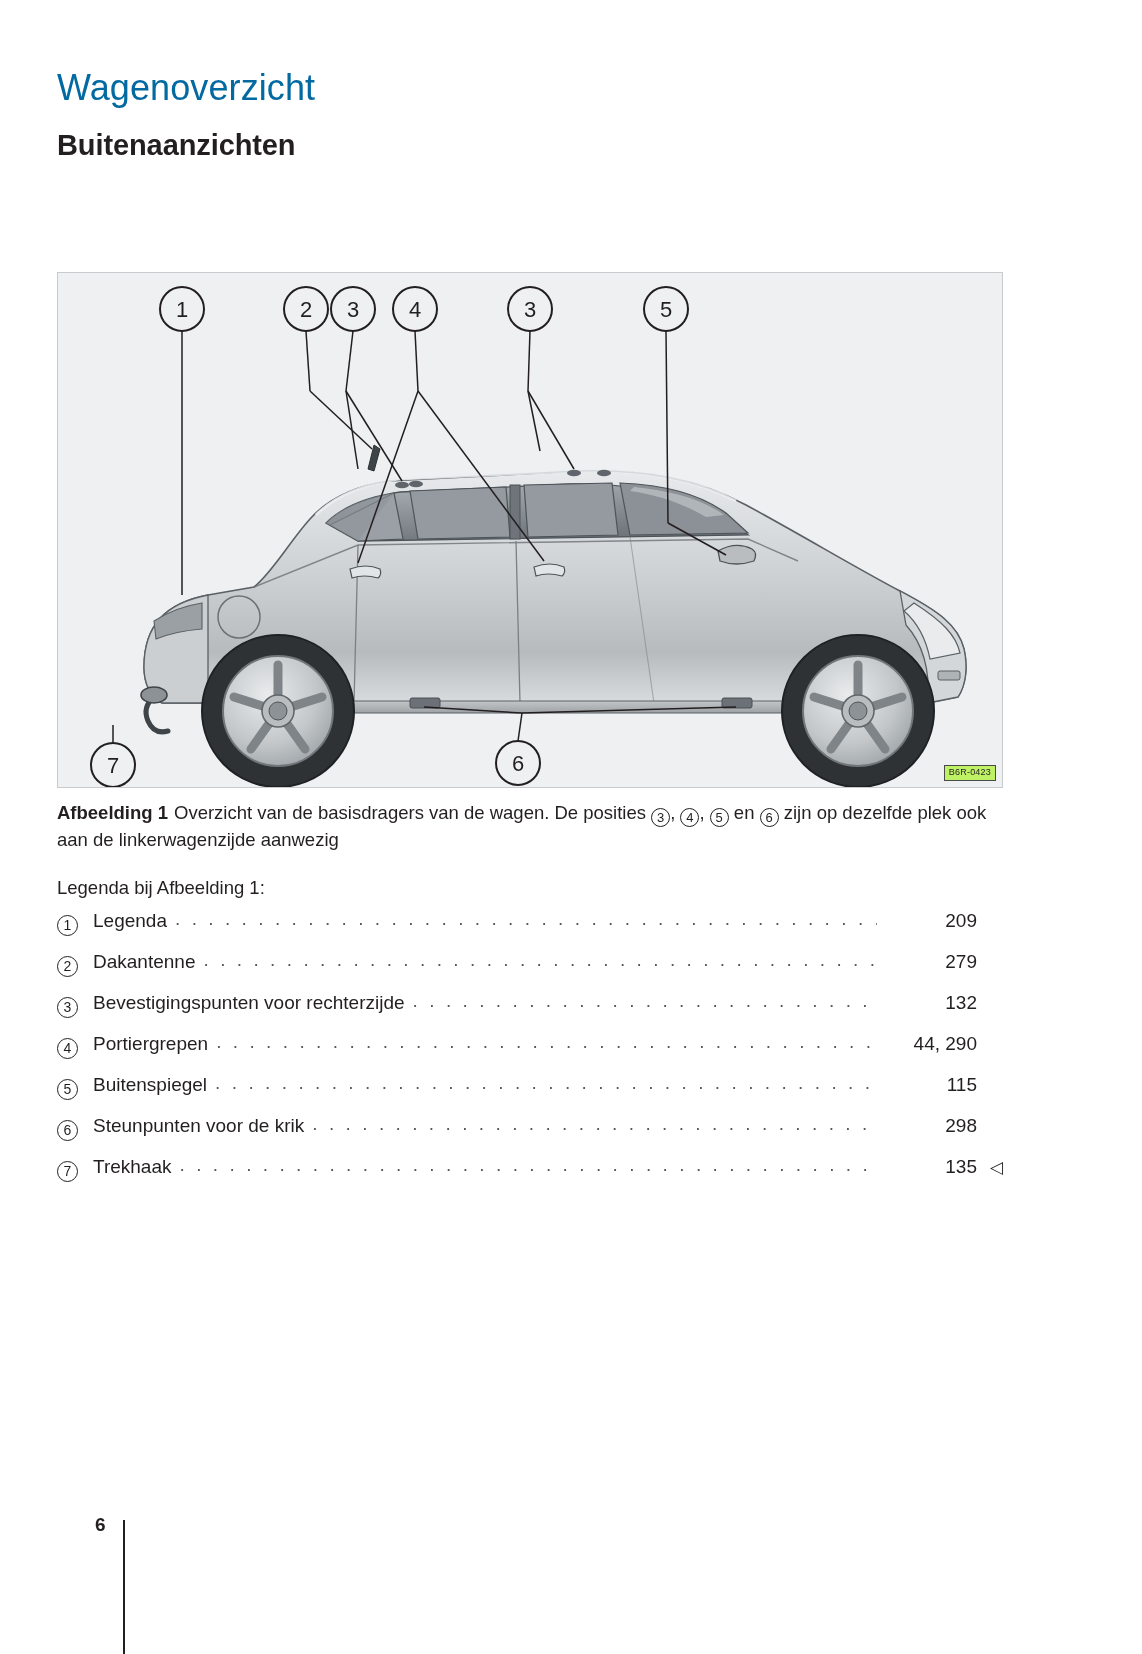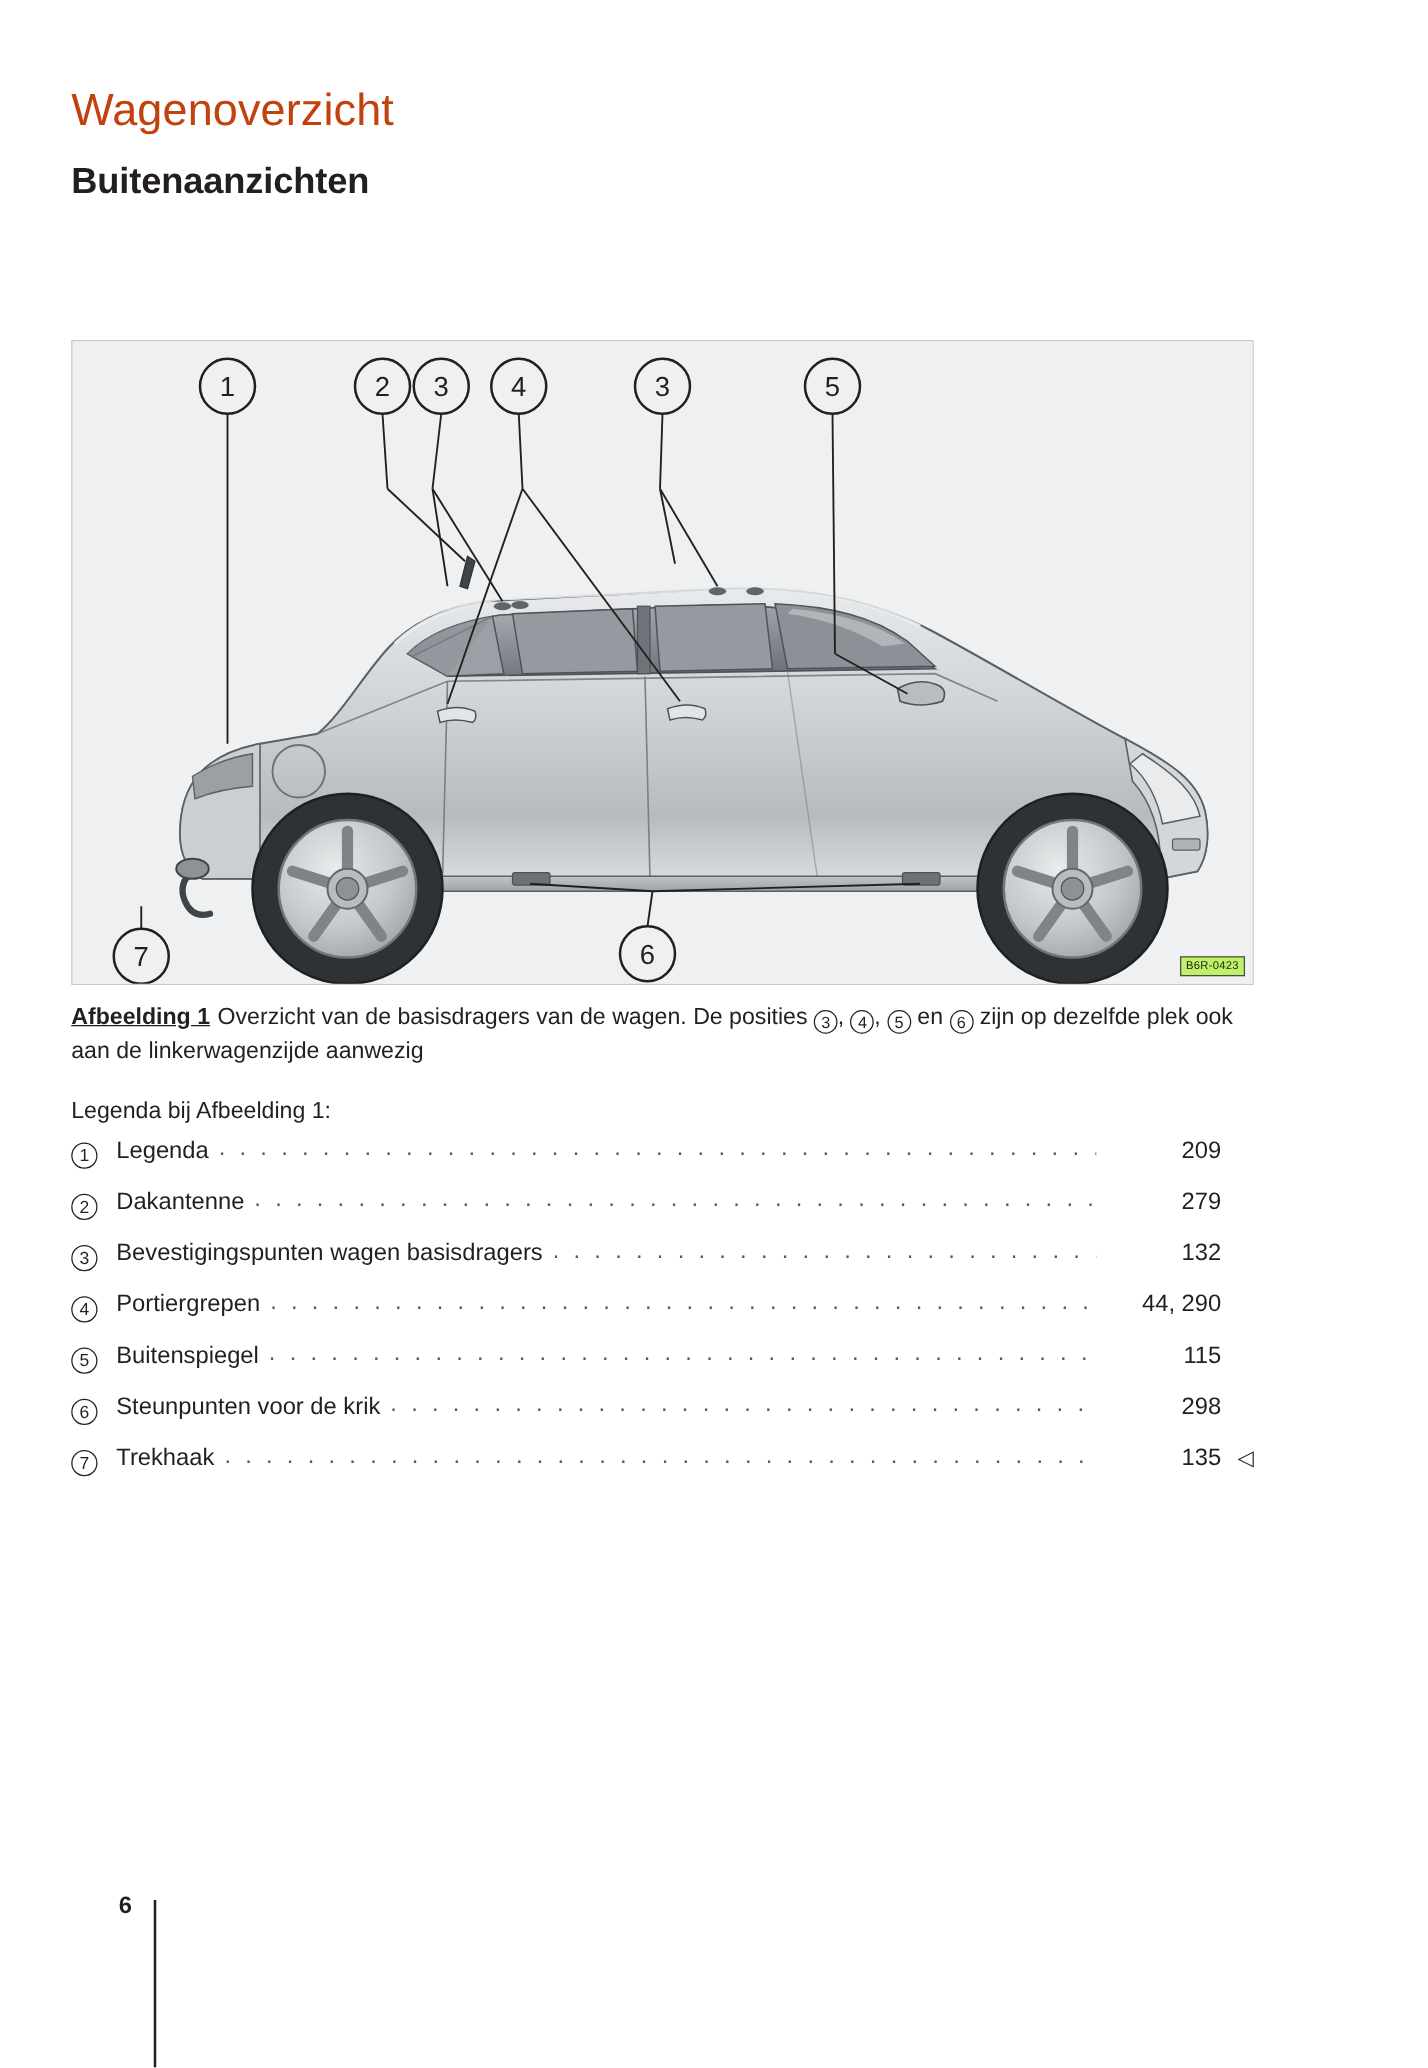--- a/index.html
+++ b/index.html
@@ -21,21 +21,21 @@
     height: 1654px;
     padding: 0;
   }
 
   
   .heading-block { position: absolute; left: 57px; top: 68px; width: 960px; }
 
   .chapter-title {
     font-size: 36px;
     font-weight: 400;
-    color: #c2410c;
+    color: #0369a1;
     letter-spacing: 0.1px;
     line-height: 1.1;
     margin: 0;
   }
   .section-title {
     font-size: 29px;
     font-weight: bold;
     color: #231f20;
     line-height: 1.1;
     margin: 22px 0 0 0;
@@ -91,21 +91,21 @@
   
   .caption {
     position: absolute;
     left: 57px;
     top: 800px;
     width: 950px;
     font-size: 18.5px;
     line-height: 1.42;
     color: #231f20;
   }
-  .caption b { font-weight: bold; text-decoration: underline; }
+  .caption b { font-weight: bold; }
   .caption .gap { display: inline-block; width: 6px; }
 
   .legend-intro {
     position: absolute;
     left: 57px;
     top: 877px;
     font-size: 18.5px;
     color: #231f20;
   }
 
@@ -446,21 +446,21 @@
     <div class="legend-row">
       <span class="legend-num"><span class="circ">2</span></span>
       <span class="legend-label">Dakantenne</span>
       <span class="legend-dots">. . . . . . . . . . . . . . . . . . . . . . . . . . . . . . . . . . . . . . . . . . . . . . . . . . . . . . . . . . . . . . . . . . . . . . . . . . . . . . . . . . . . . . . . . . . . . . . . . . . . . . . . . . . . . .</span>
       <span class="legend-page">279</span>
       <span class="legend-endmark"></span>
     </div>
 
     <div class="legend-row">
       <span class="legend-num"><span class="circ">3</span></span>
-      <span class="legend-label">Bevestigingspunten wagen basisdragers</span>
+      <span class="legend-label">Bevestigingspunten voor rechterzijde</span>
       <span class="legend-dots">. . . . . . . . . . . . . . . . . . . . . . . . . . . . . . . . . . . . . . . . . . . . . . . . . . . . . . . . . . . . . . . . . . . . . . . . . . . . . . . . . . . . . . . . . . . . . . . . . . . . . . . . . . . . . .</span>
       <span class="legend-page">132</span>
       <span class="legend-endmark"></span>
     </div>
 
     <div class="legend-row">
       <span class="legend-num"><span class="circ">4</span></span>
       <span class="legend-label">Portiergrepen</span>
       <span class="legend-dots">. . . . . . . . . . . . . . . . . . . . . . . . . . . . . . . . . . . . . . . . . . . . . . . . . . . . . . . . . . . . . . . . . . . . . . . . . . . . . . . . . . . . . . . . . . . . . . . . . . . . . . . . . . . . . .</span>
       <span class="legend-page">44, 290</span>

